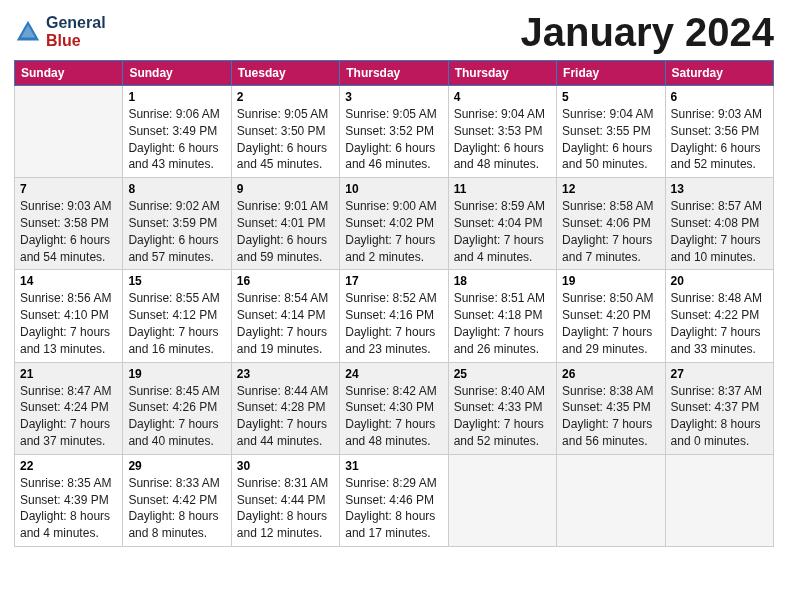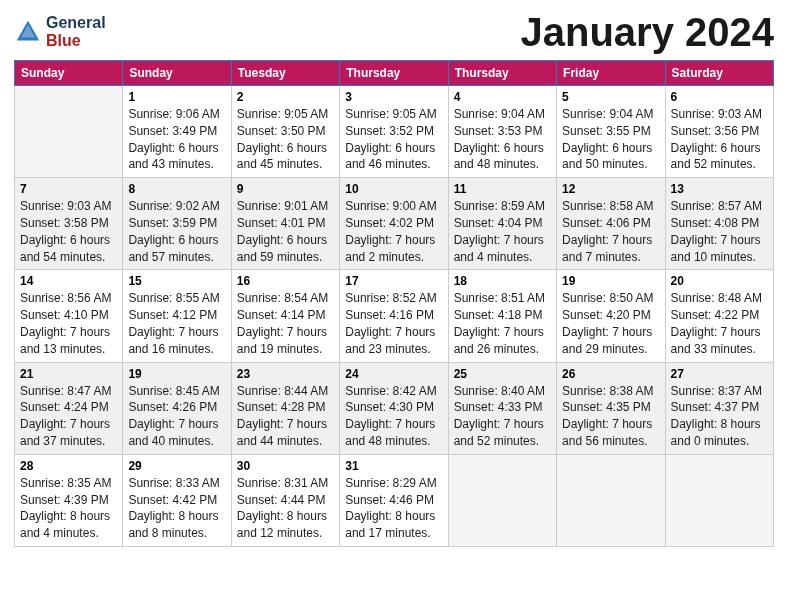--- a/index.html
+++ b/index.html
@@ -232,21 +232,21 @@
             <span class="day-num">26</span>
             <div class="day-info">Sunrise: 8:38 AM<br>Sunset: 4:35 PM<br>Daylight: 7 hours<br>and 56 minutes.</div>
           </td>
           <td>
             <span class="day-num">27</span>
             <div class="day-info">Sunrise: 8:37 AM<br>Sunset: 4:37 PM<br>Daylight: 8 hours<br>and 0 minutes.</div>
           </td>
         </tr>
         <tr>
           <td>
-            <span class="day-num">28</span>
+            <span class="day-num">22</span>
             <div class="day-info">Sunrise: 8:35 AM<br>Sunset: 4:39 PM<br>Daylight: 8 hours<br>and 4 minutes.</div>
           </td>
           <td>
             <span class="day-num">29</span>
             <div class="day-info">Sunrise: 8:33 AM<br>Sunset: 4:42 PM<br>Daylight: 8 hours<br>and 8 minutes.</div>
           </td>
           <td>
             <span class="day-num">30</span>
             <div class="day-info">Sunrise: 8:31 AM<br>Sunset: 4:44 PM<br>Daylight: 8 hours<br>and 12 minutes.</div>
           </td>

